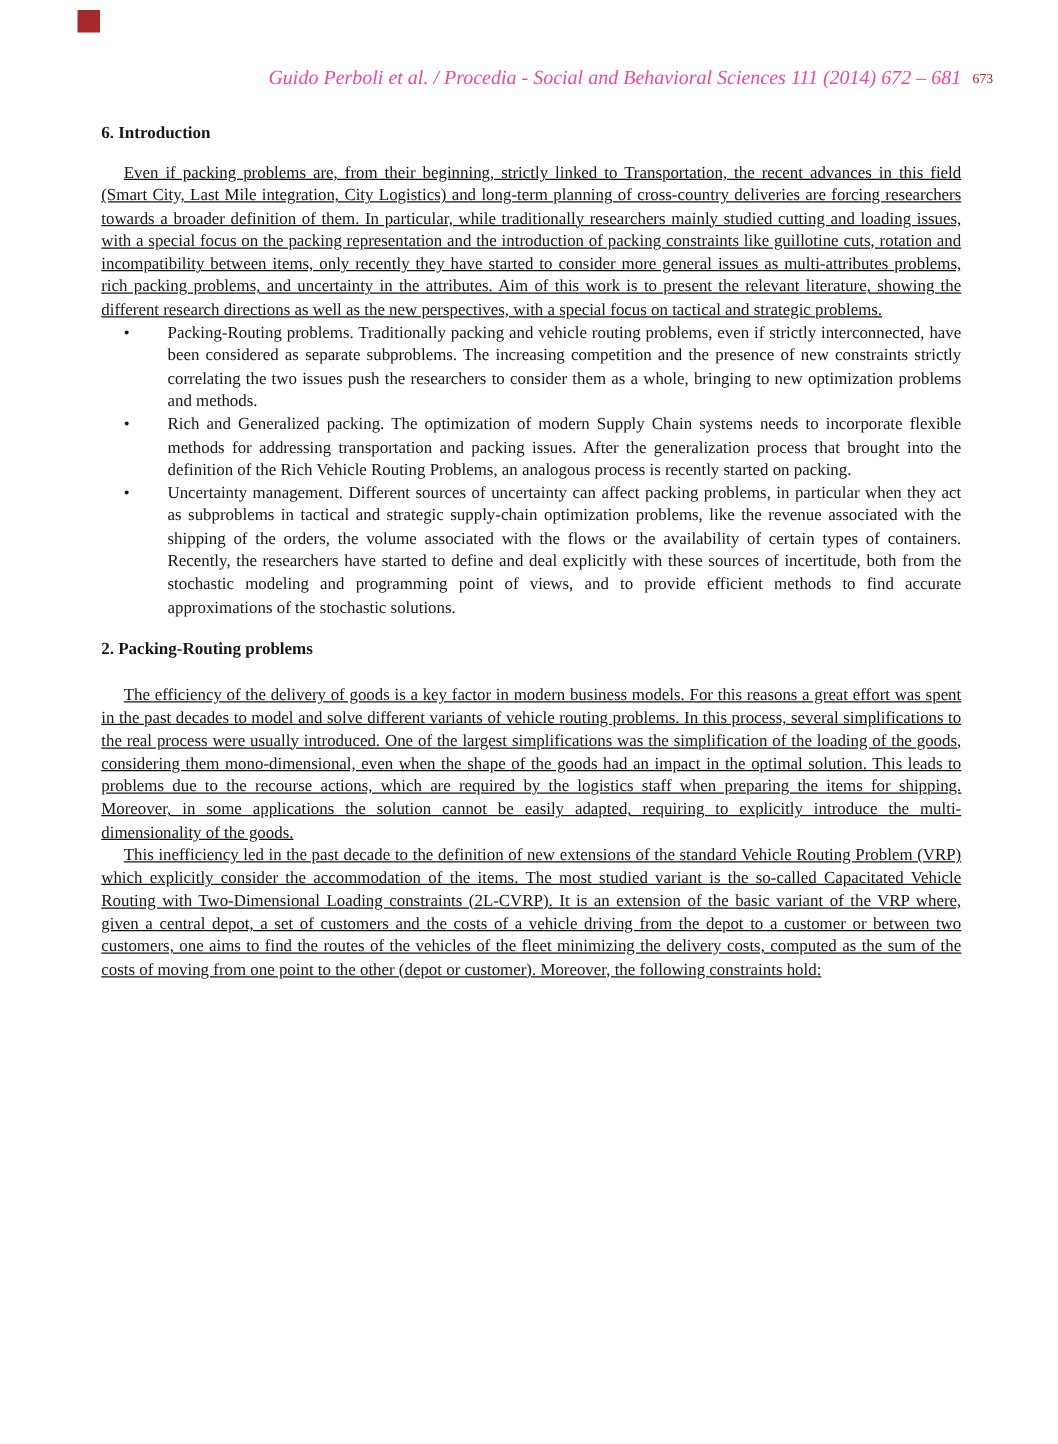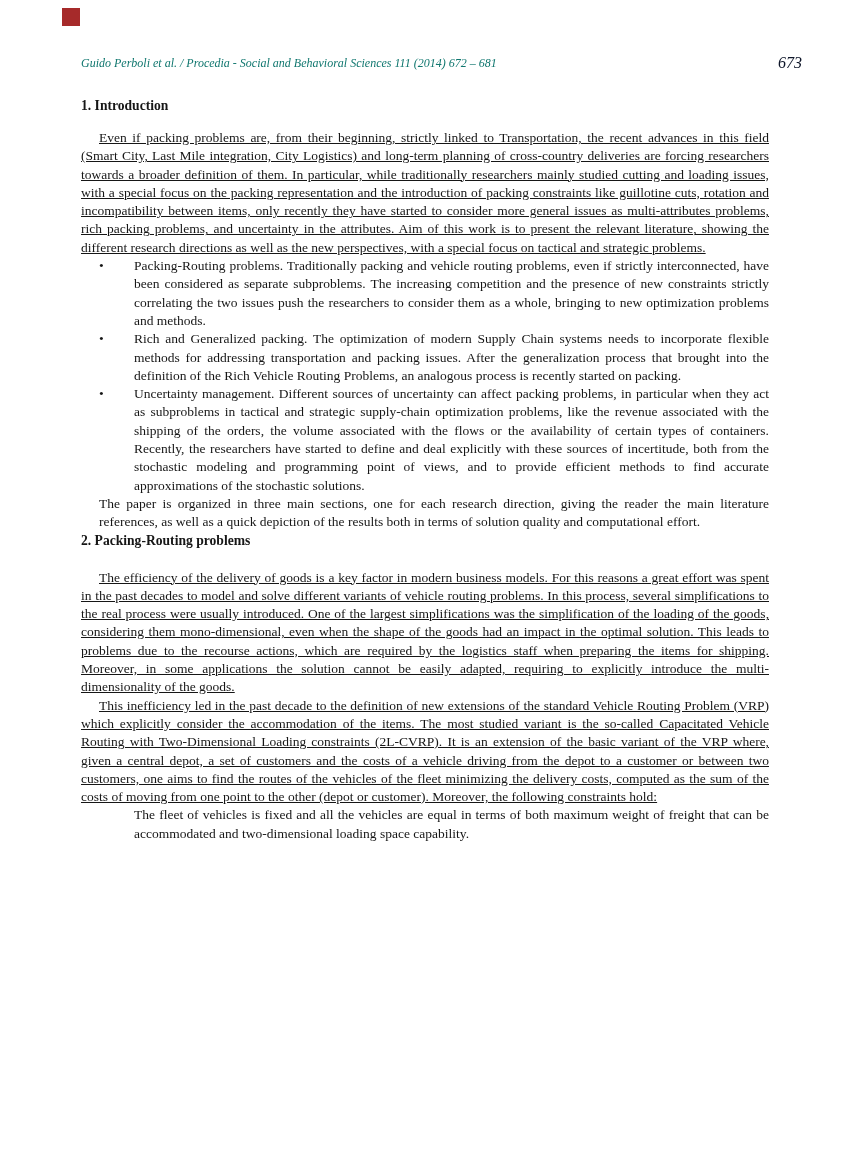--- a/index.html
+++ b/index.html
@@ -26,53 +26,52 @@
   }
   .running-header {
     position: absolute;
     top: 56px;
     left: 81px;
     width: 688px;
     height: 16px;
   }
   .citation {
     width: 100%;
-    text-align: left;
+    text-align: right;
     font-style: italic;
-    font-size: 12px;
+    font-size: 16px;
     line-height: 14px;
-    color: #0f766e;
+    color: #ec4899;
   }
   .folio {
     position: absolute;
     top: 0;
     left: 697px;
-    font-style: italic;
-    font-size: 16px;
+    font-size: 11px;
     line-height: 14px;
-    color: #0f172a;
+    color: #b91c1c;
   }
   .content {
     position: absolute;
     top: 97px;
     left: 81px;
     width: 688px;
     font-size: 13.5px;
     line-height: 18.3px;
     text-align: justify;
   }
   .sec-heading {
     font-weight: bold;
     font-size: 13.6px;
     line-height: 18px;
     text-align: left;
     margin: 0;
   }
   .h1-intro { margin-bottom: 14px; }
-  .h2-packing { margin-bottom: 19px; }
+  .h2-packing { margin-top: 15px; margin-bottom: 19px; }
   .para {
     margin: 0;
     text-indent: 18px;
     text-decoration: underline;
   }
   .closing-para {
     margin: 0 0 0 18px;
     text-indent: 0;
   }
   .bullet-list {
@@ -104,42 +103,40 @@
   <div class="red-square"></div>
 
   <div class="running-header">
     <div class="citation">Guido Perboli et al. / Procedia - Social and Behavioral Sciences 111 (2014) 672 – 681</div>
     <div class="folio">673</div>
   </div>
 
   <div class="content">
 
     <div>
-      <p class="sec-heading h1-intro">1. Introduction</p>
+      <p class="sec-heading h1-intro">6. Introduction</p>
       <p class="para">Even if packing problems are, from their beginning, strictly linked to Transportation, the recent advances in this field (Smart City, Last Mile integration, City Logistics) and long-term planning of cross-country deliveries are forcing researchers towards a broader definition of them. In particular, while traditionally researchers mainly studied cutting and loading issues, with a special focus on the packing representation and the introduction of packing constraints like guillotine cuts, rotation and incompatibility between items, only recently they have started to consider more general issues as multi-attributes problems, rich packing problems, and uncertainty in the attributes. Aim of this work is to present the relevant literature, showing the different research directions as well as the new perspectives, with a special focus on tactical and strategic problems.</p>
 
       <ul class="bullet-list">
         <li class="bullet-item">
           <span class="bullet-glyph">•</span>
           <span>Packing-Routing problems. Traditionally packing and vehicle routing problems, even if strictly interconnected, have been considered as separate subproblems. The increasing competition and the presence of new constraints strictly correlating the two issues push the researchers to consider them as a whole, bringing to new optimization problems and methods.</span>
         </li>
         <li class="bullet-item">
           <span class="bullet-glyph">•</span>
           <span>Rich and Generalized packing. The optimization of modern Supply Chain systems needs to incorporate flexible methods for addressing transportation and packing issues. After the generalization process that brought into the definition of the Rich Vehicle Routing Problems, an analogous process is recently started on packing.</span>
         </li>
         <li class="bullet-item">
           <span class="bullet-glyph">•</span>
           <span>Uncertainty management. Different sources of uncertainty can affect packing problems, in particular when they act as subproblems in tactical and strategic supply-chain optimization problems, like the revenue associated with the shipping of the orders, the volume associated with the flows or the availability of certain types of containers. Recently, the researchers have started to define and deal explicitly with these sources of incertitude, both from the stochastic modeling and programming point of views, and to provide efficient methods to find accurate approximations of the stochastic solutions.</span>
         </li>
       </ul>
 
-      <p class="closing-para">The paper is organized in three main sections, one for each research direction, giving the reader the main literature references, as well as a quick depiction of the results both in terms of solution quality and computational effort.</p>
     </div>
 
     <div>
       <p class="sec-heading h2-packing">2. Packing-Routing problems</p>
       <p class="para">The efficiency of the delivery of goods is a key factor in modern business models. For this reasons a great effort was spent in the past decades to model and solve different variants of vehicle routing problems. In this process, several simplifications to the real process were usually introduced. One of the largest simplifications was the simplification of the loading of the goods, considering them mono-dimensional, even when the shape of the goods had an impact in the optimal solution. This leads to problems due to the recourse actions, which are required by the logistics staff when preparing the items for shipping. Moreover, in some applications the solution cannot be easily adapted, requiring to explicitly introduce the multi-dimensionality of the goods.</p>
       <p class="para">This inefficiency led in the past decade to the definition of new extensions of the standard Vehicle Routing Problem (VRP) which explicitly consider the accommodation of the items. The most studied variant is the so-called Capacitated Vehicle Routing with Two-Dimensional Loading constraints (2L-CVRP). It is an extension of the basic variant of the VRP where, given a central depot, a set of customers and the costs of a vehicle driving from the depot to a customer or between two customers, one aims to find the routes of the vehicles of the fleet minimizing the delivery costs, computed as the sum of the costs of moving from one point to the other (depot or customer). Moreover, the following constraints hold:</p>
-      <p class="constraint-para">The fleet of vehicles is fixed and all the vehicles are equal in terms of both maximum weight of freight that can be accommodated and two-dimensional loading space capability.</p>
     </div>
 
   </div>
 </div>
 
 </body></html>

